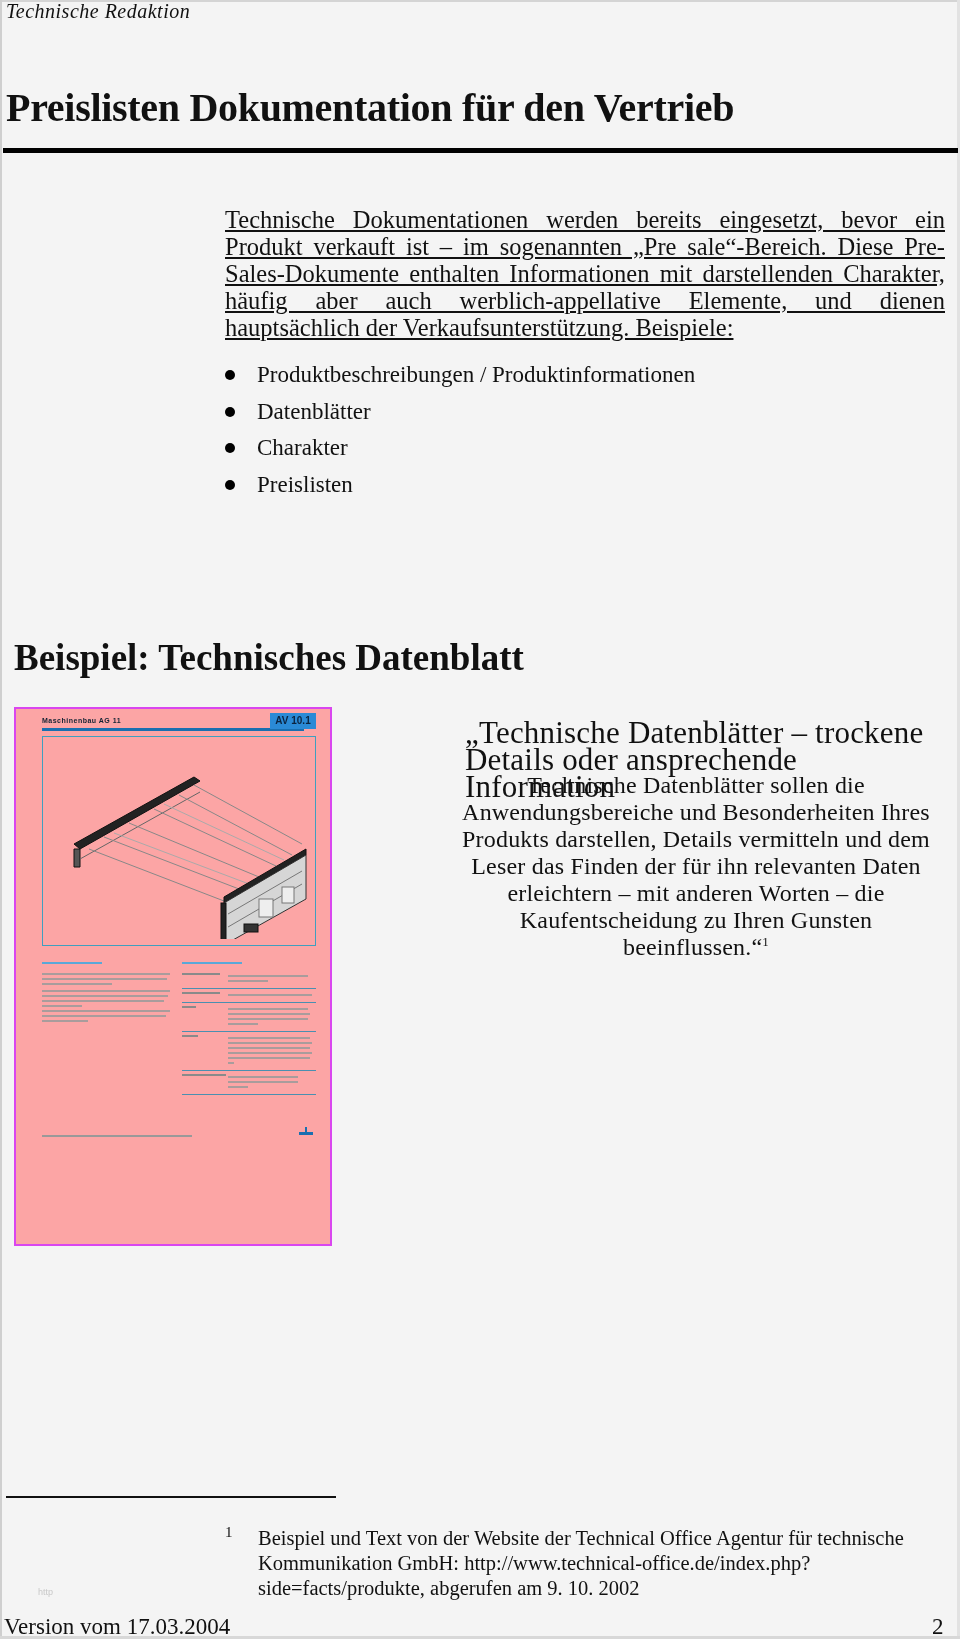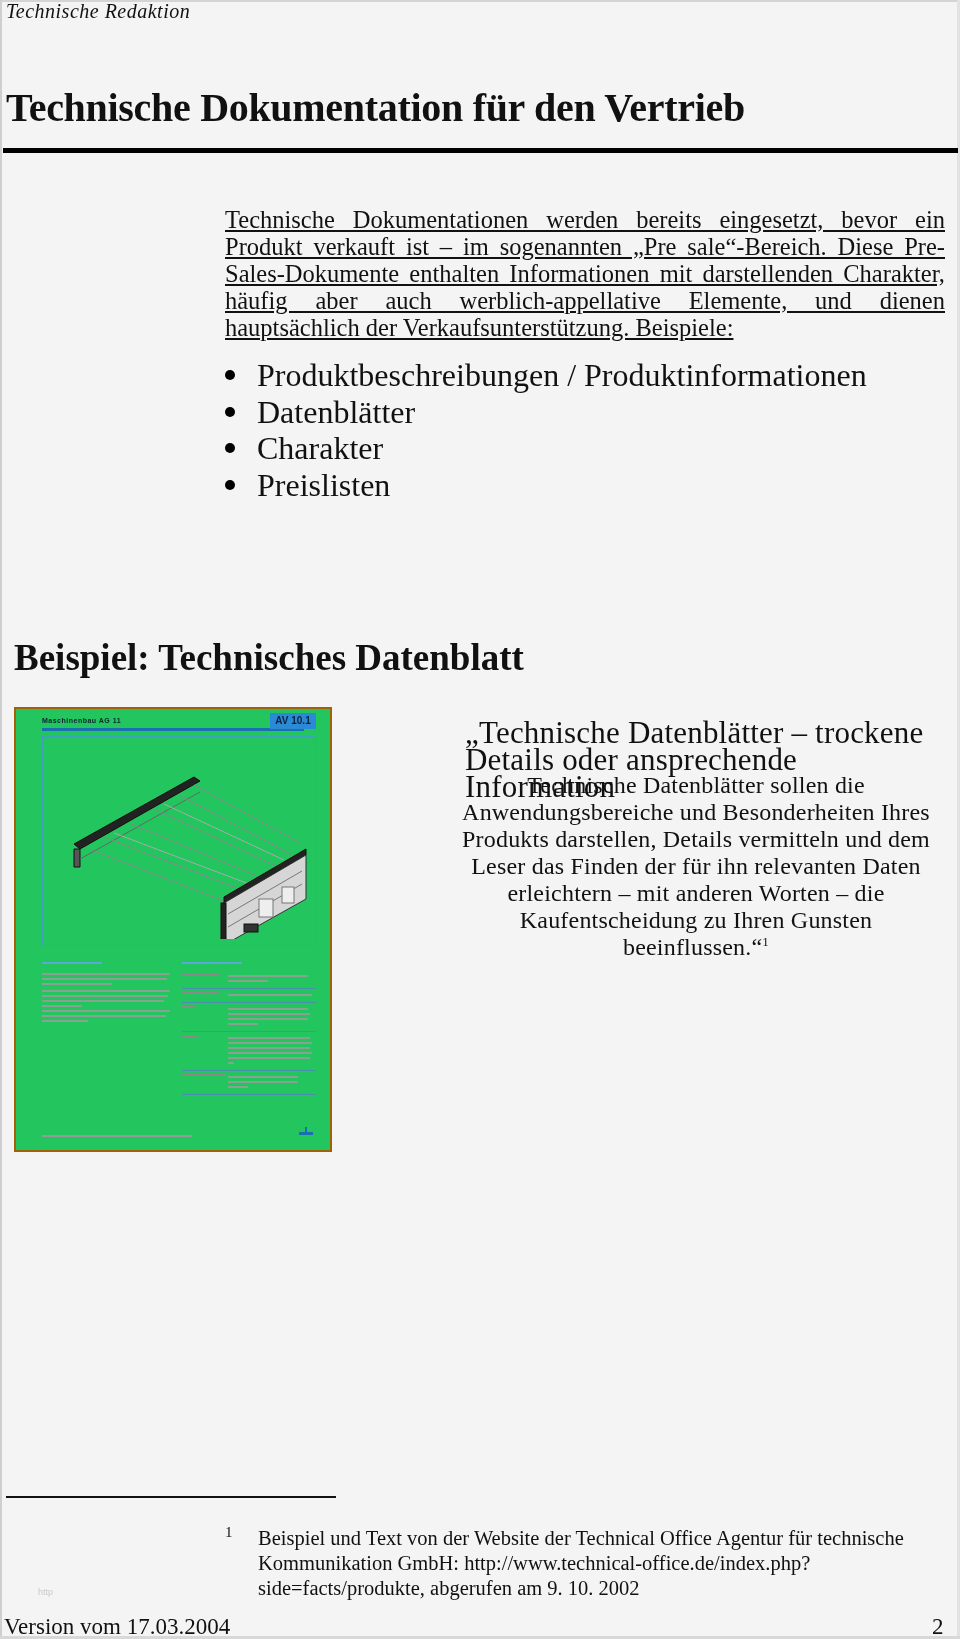--- a/index.html
+++ b/index.html
@@ -21,31 +21,31 @@
     .title-rule {
       position: absolute; left: 3px; top: 148px; width: 955px; height: 5px; background: #000;
     }
     .intro {
       position: absolute; left: 225px; top: 206px; width: 720px; font-size: 24.5px; line-height: 27px; margin: 0; text-decoration: underline;
     }
     .bullets {
       position: absolute; left: 225px; top: 357px; margin: 0; padding: 0; list-style: none;
     }
     .bullets li {
-      position: relative; font-size: 32px; line-height: 36.5px; padding-left: 32px; white-space: nowrap;
+      position: relative; font-size: 23px; line-height: 36.5px; padding-left: 32px; white-space: nowrap;
     }
     .bullet-dot {
       position: absolute; left: 0; top: 13px; width: 10px; height: 10px; border-radius: 50%; background: #000;
     }
     .section-title {
       position: absolute; left: 6px; top: 628px; margin: 8px; font-size: 37px; font-weight: bold; white-space: nowrap;
     }
     .thumb {
-      position: absolute; left: 14px; top: 707px; width: 318px; height: 445px;
-      border: 2px solid #a16207; background: #22c55e; box-sizing: border-box;
+      position: absolute; left: 14px; top: 707px; width: 318px; height: 539px;
+      border: 2px solid #d946ef; background: #fca5a5; box-sizing: border-box;
     }
     .thumb-header-line {
       position: absolute; left: 26px; top: 19px; width: 262px; height: 3px; background: #1a6fb0;
     }
     .thumb-header-text {
       position: absolute; left: 26px; top: 8px; font-family: "Liberation Sans", sans-serif; font-size: 7px; font-weight: bold; color: #123; letter-spacing: 0.5px;
     }
     .thumb-badge {
       position: absolute; left: 254px; top: 4px; width: 46px; height: 16px; background: #2a8ad6;
       color: #0b2440; font-family: "Liberation Sans", sans-serif; font-size: 10px; font-weight: bold; text-align: center; line-height: 16px;
@@ -92,21 +92,21 @@
   </style>
 </head>
 <body>
 
 <div class="page-border-top"></div>
 <div class="page-border-left"></div>
 <div class="page-border-right"></div>
 
 <div class="running-header">Technische Redaktion</div>
 
-<h1 class="page-title">Technische Dokumentation für den Vertrieb</h1>
+<h1 class="page-title">Preislisten Dokumentation für den Vertrieb</h1>
 <div class="title-rule"></div>
 
 <p class="intro" style="text-align: justify; hyphens: auto;" lang="de">Technische Dokumentationen werden bereits eingesetzt, bevor ein Produkt verkauft ist – im sogenannten „Pre sale“-Bereich. Diese Pre-Sales-Dokumente enthalten Informationen mit darstellenden Charakter, häufig aber auch werblich-appellative Elemente, und dienen hauptsächlich der Verkaufsunterstützung. Beispiele:</p>
 
 <ul class="bullets">
   <li><span class="bullet-dot"></span><span>Produktbeschreibungen / Produktinformationen</span></li>
   <li><span class="bullet-dot"></span><span>Datenblätter</span></li>
   <li><span class="bullet-dot"></span><span>Charakter</span></li>
   <li><span class="bullet-dot"></span><span>Preislisten</span></li>
 </ul>

